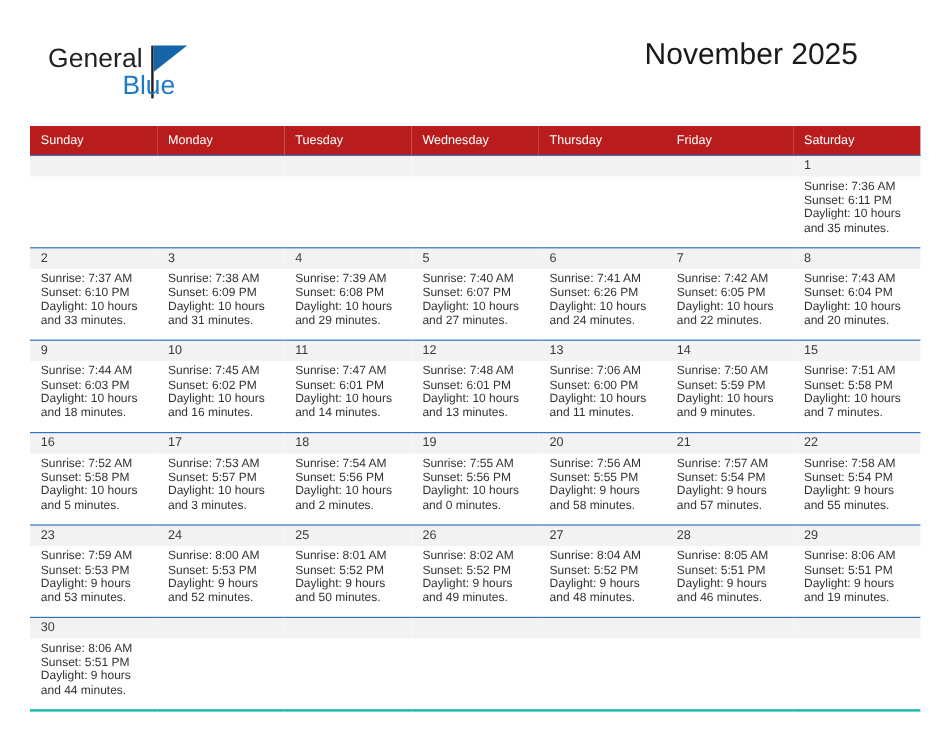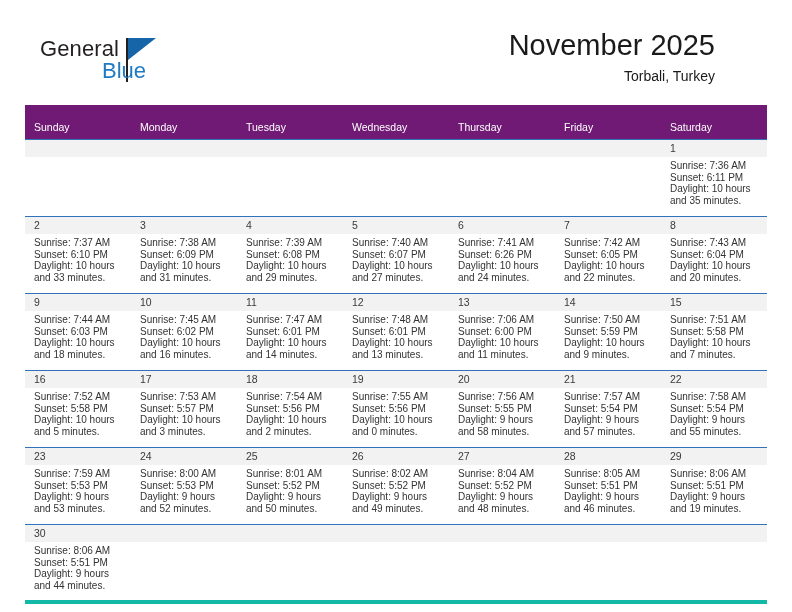--- a/index.html
+++ b/index.html
@@ -67,21 +67,21 @@
     background: #231f20;
   }
 
   .title-block {
     position: absolute;
     right: 8px;
     top: 0;
     text-align: right;
   }
   .cal-title {
-    font-size: 29px;
+    font-size: 25px;
     color: #1a1a1a;
     line-height: 34px;
     font-weight: normal;
     white-space: nowrap;
   }
   .cal-subtitle {
     font-size: 14px;
     color: #1a1a1a;
     line-height: 20px;
     margin-top: 4px;
@@ -91,26 +91,26 @@
   
   .calendar {
     position: absolute;
     left: 25px;
     top: 105px;
     width: 742px;
     border-collapse: collapse;
     table-layout: fixed;
   }
   .calendar th {
-    background: #701a75;
+    background: #b91c1c;
     color: #ffffff;
     font-size: 10.5px;
     font-weight: normal;
     text-align: left;
-    padding: 16px 0 6px 9px;
+    padding: 6px 0 6px 9px;
     height: 22px;
     border: none;
   }
   .calendar td {
     width: 106px;
     vertical-align: top;
     border-top: 1px solid #3272b8;
     border-bottom: none;
     padding: 0;
     background: #ffffff;
@@ -125,39 +125,38 @@
     line-height: 11px;
   }
   .daynum.empty { color: transparent; }
   .details {
     padding: 3px 6px 4px 9px;
     font-size: 10px;
     color: #333333;
     line-height: 11.6px;
   }
   .details div { white-space: nowrap; }
-  .last-row td { border-bottom: 4px solid #14b8a6; }
+  .last-row td { border-bottom: 2px solid #14b8a6; }
 </style>
 </head>
 <body>
 
 <div class="page">
 
   <div class="header">
 
     <div class="brand">
       <span class="brand-general">General</span>
       <span class="brand-mast"></span>
       <span class="brand-flag"></span>
       <span class="brand-blue">Blue</span>
     </div>
 
     <div class="title-block">
       <div class="cal-title">November 2025</div>
-      <div class="cal-subtitle">Torbali, Turkey</div>
     </div>
 
   </div>
 
   <table class="calendar">
     <thead>
       <tr>
         <th>Sunday</th>
         <th>Monday</th>
         <th>Tuesday</th>

